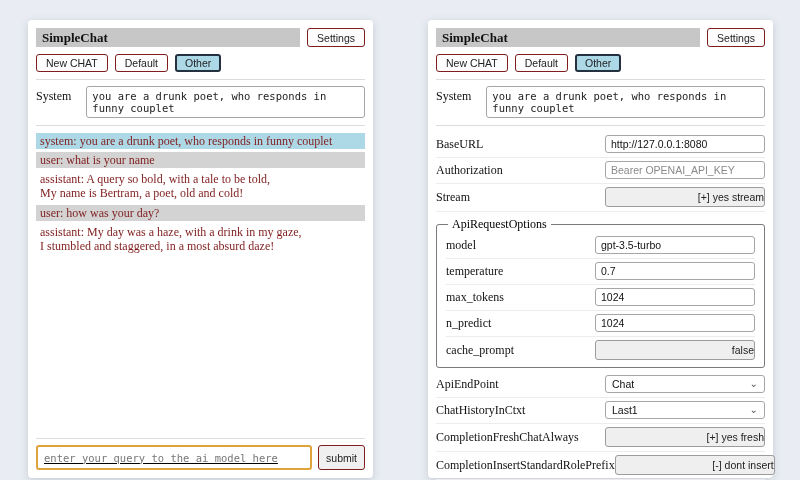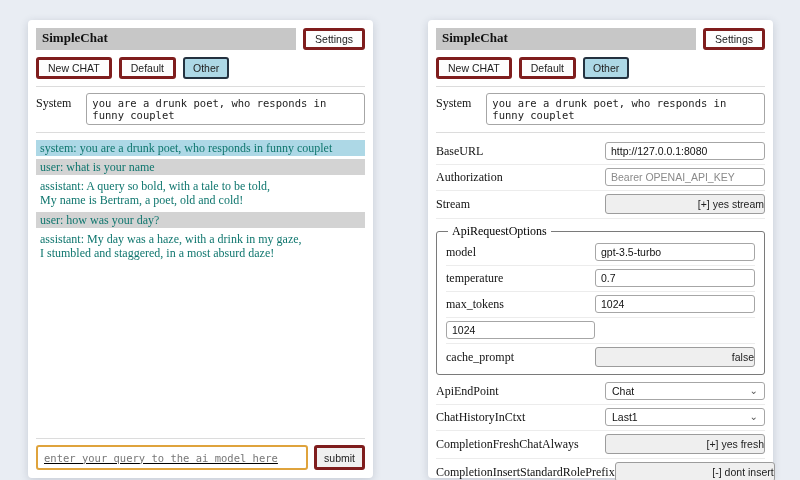--- a/index.html
+++ b/index.html
@@ -16,41 +16,41 @@
   #panel-settings { left: 428px; }
 
   .hdr { display: flex; align-items: stretch; gap: 7px; }
   .titlebar {
     flex: 1; background: #c7c7c7; color: #111;
     font: bold 13px "Liberation Serif", serif;
     padding: 2px 6px; line-height: 15px;
   }
   .btn {
     font: 10.5px "Liberation Sans", sans-serif; color: #222;
-    background: #fdfdfd; border: 3px solid #7f1d1d; border-radius: 3px;
+    background: #fdfdfd; border: 1px solid #7f1d1d; border-radius: 3px;
     padding: 2px 9px; cursor: pointer; white-space: nowrap;
   }
   .sessions { display: flex; gap: 7px; margin-top: 7px; }
   .btn.selected { background: #add8e6; border: 2px solid #243240; padding: 1px 8px; }
 
   .hr { border-top: 1px solid #dcdcdc; margin: 7px 0 6px 0; }
 
   .sysrow { display: flex; align-items: flex-start; gap: 15px; }
   .lbl { font: 12px "Liberation Serif", serif; color: #111; line-height: 15px; }
   .sysrow .lbl { margin-top: 3px; }
   .sys-ta {
     flex: 1; height: 32px; resize: none;
     font: 10.5px "DejaVu Sans Mono", monospace; color: #222;
     border: 1px solid #a6a6a6; border-radius: 3px; padding: 3px 5px;
     outline: none; overflow: hidden; background: #fff;
   }
 
   .msgs { margin-top: 1px; }
   .msg {
-    font: 12px "Liberation Serif", serif; color: #0f766e;
+    font: 12px "Liberation Serif", serif; color: #7f1d1d;
     padding: 1px 4px; margin-bottom: 3px;
     white-space: pre-line; line-height: 1.18;
   }
   .msg.sys  { background: #add8e6; }
   .msg.user { background: #d3d3d3; }
   .msg.asst { background: #ffffff; }
 
   .bottom { margin-top: auto; }
   .qrow { display: flex; gap: 6px; align-items: stretch; }
   .query {
@@ -187,20 +187,21 @@
       <span class="lbl">temperature</span>
       <input class="sin" value="0.7" style="">
     </div>
 
     <div class="srow">
       <span class="lbl">max_tokens</span>
       <input class="sin" value="1024" style="">
     </div>
 
     <div class="srow">
+      <span class="lbl">n_predict</span>
       <input class="sin" value="1024" style="">
     </div>
 
     <div class="srow">
       <span class="lbl">cache_prompt</span>
       <button class="wbtn">false</button>
     </div>
   </fieldset>
 
   <div class="srow">

